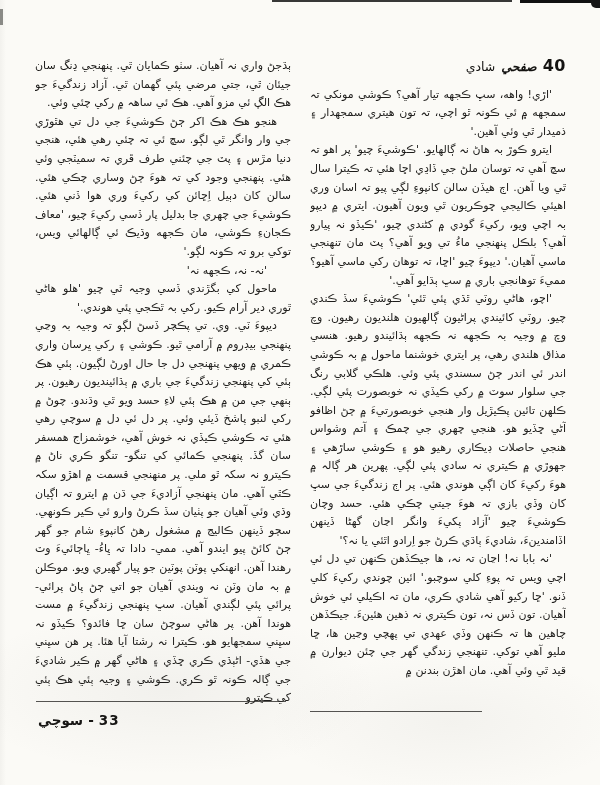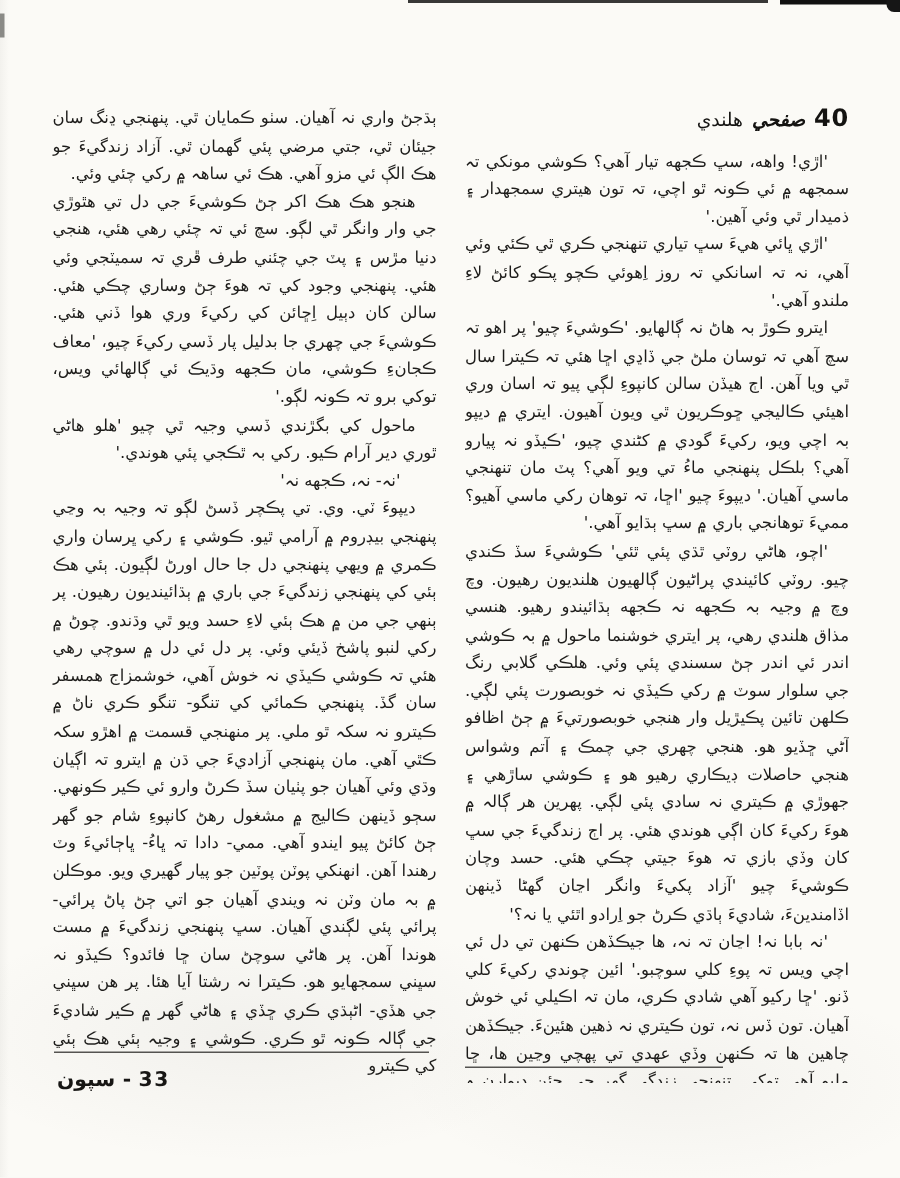--- a/index.html
+++ b/index.html
@@ -16,21 +16,21 @@
       linear-gradient(90deg, rgba(140,140,135,0.08) 0, transparent 6px),
       #fbfaf6;
   }
   
   .edge-a{position:absolute;top:0;left:272px;width:240px;height:2px;background:#151515;opacity:.85;}
   .edge-b{position:absolute;top:0;left:520px;width:80px;height:3px;background:#111;}
   .edge-c{position:absolute;top:0;right:0;width:9px;height:8px;background:#161616;border-bottom-left-radius:5px;}
   .edge-d{position:absolute;top:9px;left:0;width:3px;height:16px;background:#8a8a86;}
 
   .col{
-    position:absolute;top:70px;width:256px;height:652px;overflow:hidden;
+    position:absolute;top:57px;width:256px;height:652px;overflow:hidden;
     direction:rtl;unicode-bidi:embed;
     text-align:justify;
     font-size:11px;line-height:18.6px;color:#1d1c1a;
     letter-spacing:0;
   }
   .col-left{left:35px;}
   .col-right{left:310px;}
 
   .para{margin:0;text-indent:14px;}
   .para.flush{text-indent:0;}
@@ -61,41 +61,40 @@
 
 <div class="page">
 
   <div class="edge-a"></div>
   <div class="edge-b"></div>
   <div class="edge-c"></div>
   <div class="edge-d"></div>
 
   <div class="col col-right">
     <div class="continued-header">
-      <span class="w1">هلندي</span>
+      <span class="w1">شادي</span>
       <span class="w2">صفحي</span>
       <span class="num">40</span>
     </div>
     <p class="para">'اڙي! واهه، سڀ ڪجهه تيار آهي؟ ڪوشي مونکي تہ سمجهه ۾ ئي ڪونہ ٿو اچي، تہ تون هيتري سمجهدار ۽ ذميدار ٿي وئي آهين.'</p>
-    <p class="para">'اڙي ڀائي هيءَ سڀ تياري تنهنجي ڪري ٿي ڪئي وئي آهي، نہ تہ اسانکي تہ روز اِهوئي ڪچو پڪو کائڻ لاءِ ملندو آهي.'</p>
     <p class="para">ايترو ڪوڙ بہ هاڻ نہ ڳالهايو. 'ڪوشيءَ چيو' پر اهو تہ سچ آهي تہ توسان ملڻ جي ڏاڍي اڇا هئي تہ ڪيترا سال ٿي ويا آهن. اڄ هيڏن سالن کانپوءِ لڳي پيو تہ اسان وري اهيئي ڪاليجي ڇوڪريون ٿي ويون آهيون. ايتري ۾ ديپو بہ اچي ويو، رکيءَ گودي ۾ کڻندي چيو، 'ڪيڏو نہ پيارو آهي؟ بلڪل پنهنجي ماءُ تي ويو آهي؟ پٽ مان تنهنجي ماسي آهيان.' ديپوءَ چيو 'اڇا، تہ توهان رکي ماسي آهيو؟ مميءَ توهانجي باري ۾ سڀ ٻڌايو آهي.'</p>
     <p class="para">'اچو، هاڻي روٽي ٿڌي پئي ٿئي' ڪوشيءَ سڏ ڪندي چيو. روٽي کائيندي پراڻيون ڳالهيون هلنديون رهيون. وچ وچ ۾ وجيہ بہ ڪجهه نہ ڪجهه ٻڌائيندو رهيو. هنسي مذاق هلندي رهي، پر ايتري خوشنما ماحول ۾ بہ ڪوشي اندر ئي اندر ڄڻ سسندي پئي وئي. هلڪي گلابي رنگ جي سلوار سوٽ ۾ رکي ڪيڏي نہ خوبصورت پئي لڳي. ڪلهن تائين پڪيڙيل وار هنجي خوبصورتيءَ ۾ ڄڻ اظافو آڻي ڇڏيو هو. هنجي چهري جي چمڪ ۽ آتم وشواس هنجي حاصلات ڊيڪاري رهيو هو ۽ ڪوشي ساڙهي ۽ جهوڙي ۾ ڪيتري نہ سادي پئي لڳي. پهرين هر ڳالہ ۾ هوءَ رکيءَ کان اڳي هوندي هئي. پر اڄ زندگيءَ جي سڀ کان وڏي بازي تہ هوءَ جيتي چڪي هئي. حسد وچان ڪوشيءَ چيو 'آزاد پکيءَ وانگر اڃان گهڻا ڏينهن اڏامندينءَ، شاديءَ ٻاڌي ڪرڻ جو اِرادو اٿئي يا نہ؟'</p>
     <p class="para">'نہ بابا نہ! اڃان تہ نہ، ها جيڪڏهن ڪنهن تي دل ئي اچي ويس تہ پوءِ کلي سوچبو.' ائين چوندي رکيءَ کلي ڏنو. 'ڇا رکيو آهي شادي ڪري، مان تہ اڪيلي ئي خوش آهيان. تون ڏس نہ، تون ڪيتري نہ ذهين هئينءَ. جيڪڏهن چاهين ها تہ ڪنهن وڏي عهدي تي پهچي وڃين ها، ڇا مليو آهي توکي. تنهنجي زندگي گهر جي چئن ديوارن ۾ قيد ٿي وئي آهي. مان اهڙن بندنن ۾</p>
   </div>
 
   <div class="col col-left">
     <p class="para flush">ٻڌجڻ واري نہ آهيان. سٺو ڪمايان ٿي. پنهنجي ڍنگ سان جيئان ٿي، جتي مرضي پئي گهمان ٿي. آزاد زندگيءَ جو هڪ الڳ ئي مزو آهي. هڪ ئي ساهہ ۾ رکي چئي وئي.</p>
     <p class="para">هنجو هڪ هڪ اکر ڄڻ ڪوشيءَ جي دل تي هٿوڙي جي وار وانگر ٿي لڳو. سچ ئي تہ چئي رهي هئي، هنجي دنيا مڙس ۽ پٽ جي چئني طرف ڦري تہ سميٽجي وئي هئي. پنهنجي وجود کي تہ هوءَ ڄڻ وساري چڪي هئي. سالن کان دٻيل اِڇائن کي رکيءَ وري هوا ڏني هئي. ڪوشيءَ جي چهري جا بدليل پار ڏسي رکيءَ چيو، 'معاف ڪجانءِ ڪوشي، مان ڪجهه وڌيڪ ئي ڳالهائي ويس، توکي برو تہ ڪونہ لڳو.'</p>
+    <p class="para short-quote">'نہ- نہ، ڪجهه نہ'</p>
     <p class="para">ماحول کي بگڙندي ڏسي وجيہ ٿي چيو 'هلو هاڻي ٿوري دير آرام ڪيو. رکي بہ ٿڪجي پئي هوندي.'</p>
-    <p class="para short-quote">'نہ- نہ، ڪجهه نہ'</p>
     <p class="para">ديپوءَ ٽي. وي. تي پڪچر ڏسڻ لڳو تہ وجيہ بہ وڃي پنهنجي بيڊروم ۾ آرامي ٿيو. ڪوشي ۽ رکي ڀرسان واري ڪمري ۾ ويهي پنهنجي دل جا حال اورڻ لڳيون. ٻئي هڪ ٻئي کي پنهنجي زندگيءَ جي باري ۾ ٻڌائينديون رهيون. پر ٻنهي جي من ۾ هڪ ٻئي لاءِ حسد ويو ٿي وڌندو. چوڻ ۾ رکي لنبو پاشخ ڏيئي وئي. پر دل ئي دل ۾ سوچي رهي هئي تہ ڪوشي ڪيڏي نہ خوش آهي، خوشمزاج همسفر سان گڏ. پنهنجي ڪمائي کي تنگو- تنگو ڪري ناڻ ۾ ڪيترو نہ سکہ ٿو ملي. پر منهنجي قسمت ۾ اهڙو سکہ ڪٿي آهي. مان پنهنجي آزاديءَ جي ڌن ۾ ايترو تہ اڳيان وڌي وئي آهيان جو پٺيان سڏ ڪرڻ وارو ئي ڪير ڪونهي. سڄو ڏينهن ڪاليج ۾ مشغول رهڻ کانپوءِ شام جو گهر ڄڻ کائڻ پيو ايندو آهي. ممي- دادا تہ ڀاءُ- ڀاڄائيءَ وٽ رهندا آهن. انهنکي پوٽن پوٽين جو پيار گهيري ويو. موڪلن ۾ بہ مان وٽن نہ ويندي آهيان جو اتي ڄڻ پاڻ پرائي- پرائي پئي لڳندي آهيان. سڀ پنهنجي زندگيءَ ۾ مست هوندا آهن. پر هاڻي سوچڻ سان ڇا فائدو؟ ڪيڏو نہ سڀني سمجهايو هو. ڪيترا نہ رشتا آيا هئا. پر هن سڀني جي هڏي- اڻٻڌي ڪري ڇڏي ۽ هاڻي گهر ۾ ڪير شاديءَ جي ڳالہ ڪونہ ٿو ڪري. ڪوشي ۽ وجيہ ٻئي هڪ ٻئي کي ڪيترو</p>
   </div>
 
   <div class="rule rule-left"></div>
   <div class="rule rule-right"></div>
 
   <div class="footer">
-    <span>سپون</span>
+    <span>سوچي</span>
     <span>-</span>
     <span class="num">33</span>
   </div>
 
 </div>
 
 </body></html>

